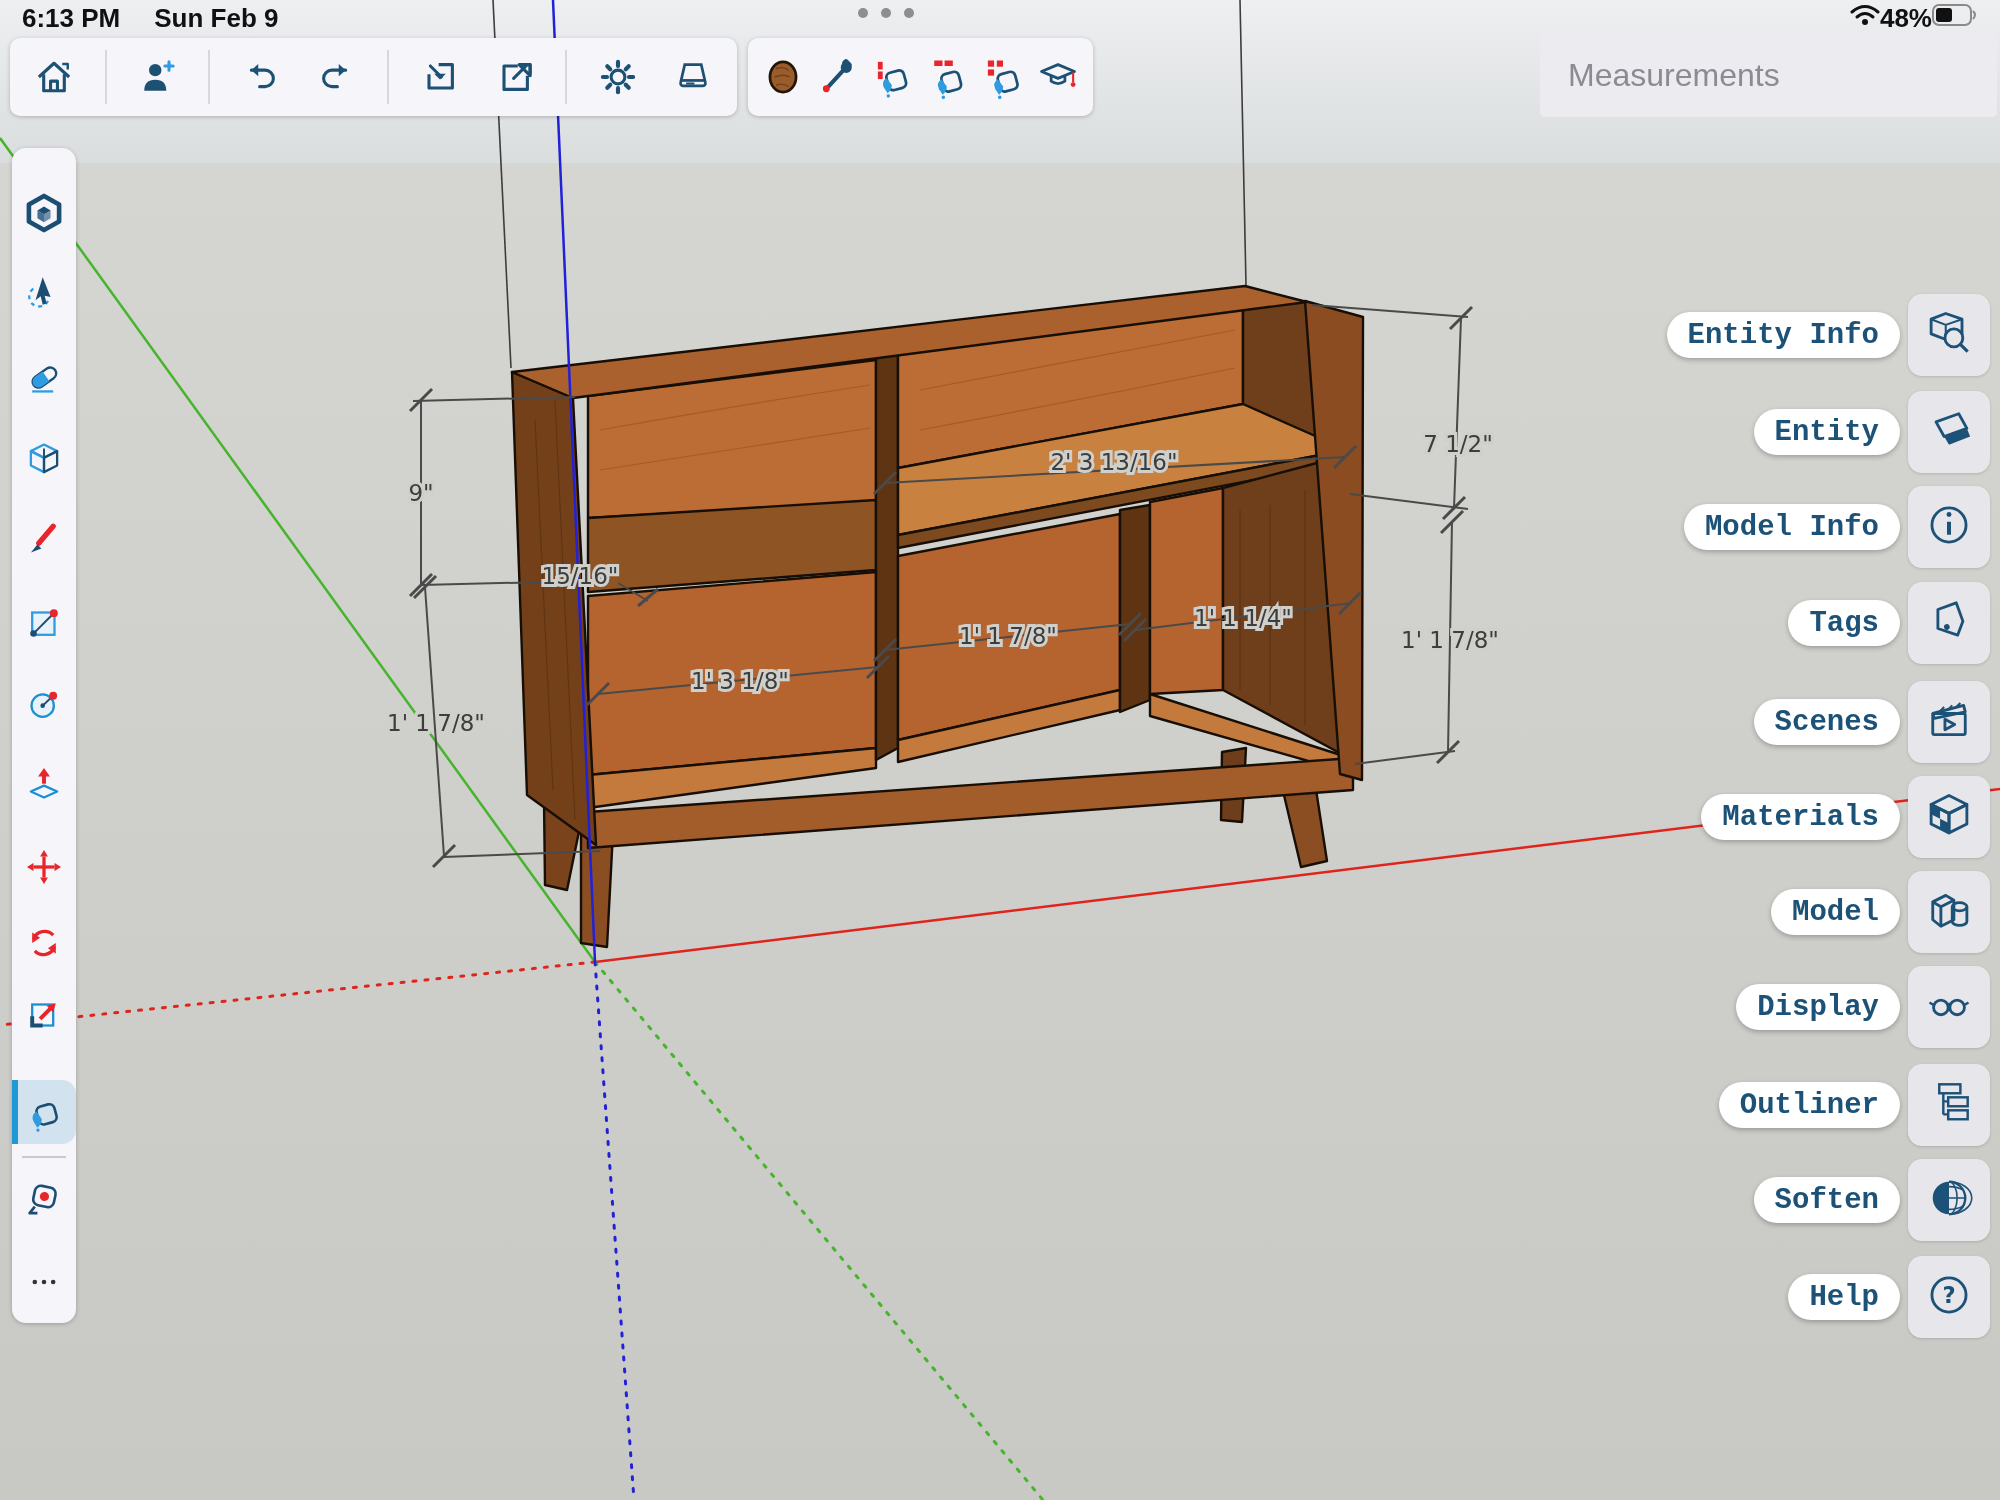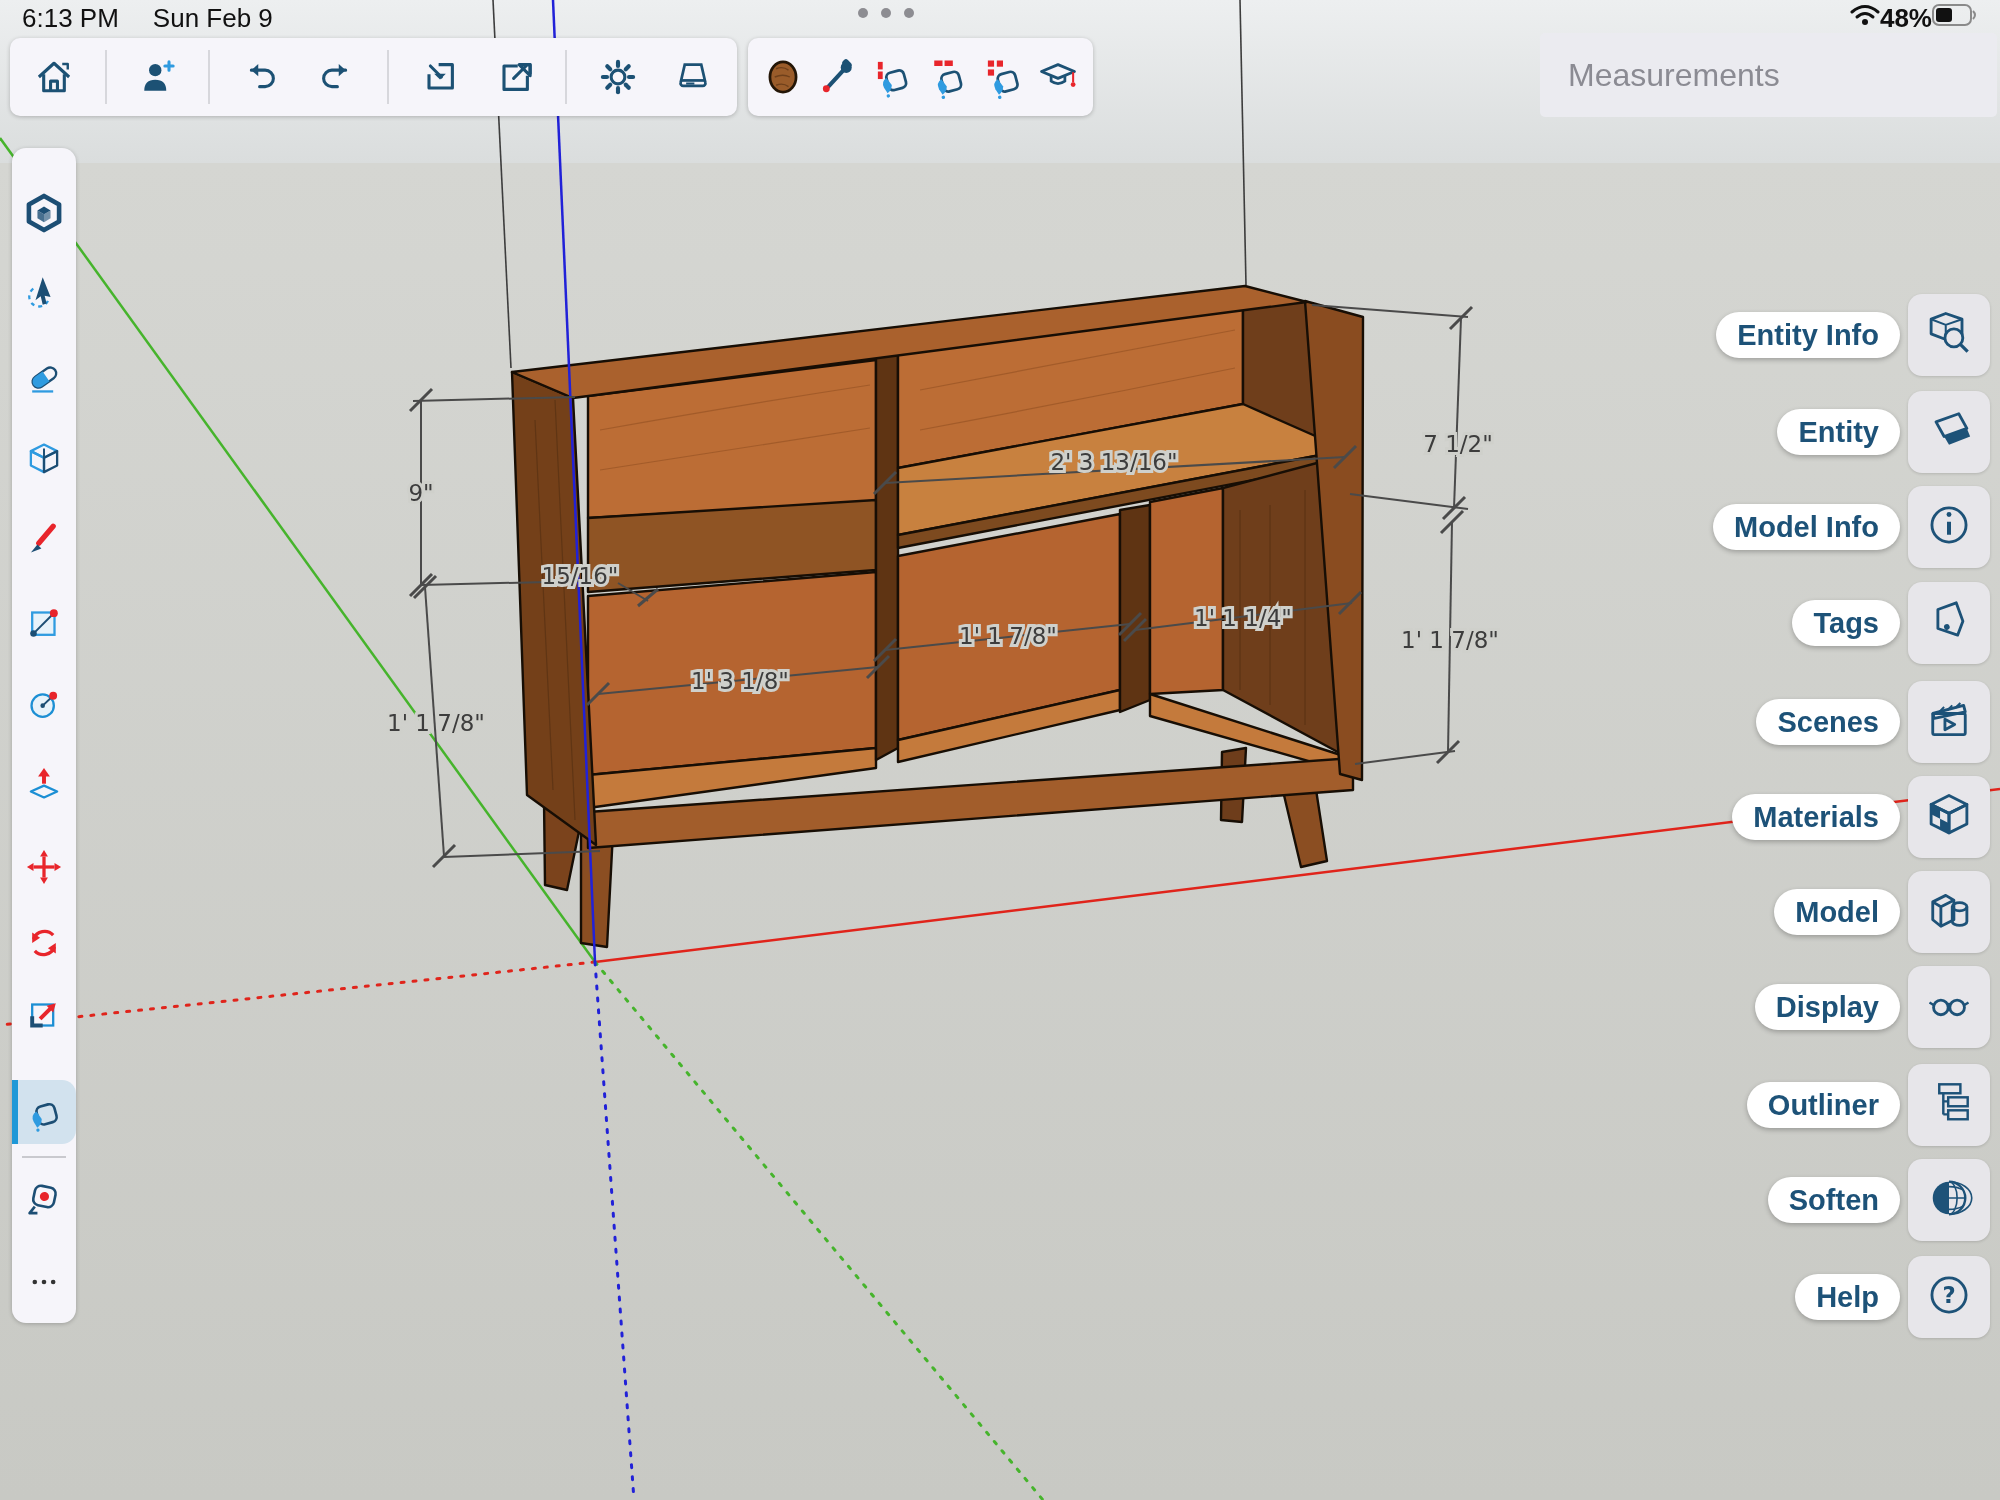--- a/index.html
+++ b/index.html
@@ -2,21 +2,21 @@
 <html><head>
 <meta charset="utf-8">
 <style>
   html,body{margin:0;padding:0;}
   body{width:2000px;height:1500px;position:relative;overflow:hidden;
        font-family:"Liberation Sans",sans-serif;background:#cdcec9;}
   svg text{font-family:"DejaVu Sans",sans-serif;}
   
   #statusbar{position:absolute;left:0;top:0;width:2000px;height:36px;display:flex;
     justify-content:space-between;align-items:center;padding:0 22px;box-sizing:border-box;z-index:30;}
-  .sb-left{display:flex;gap:34px;font-size:26px;font-weight:normal;color:#111;}
+  .sb-left{display:flex;gap:34px;font-size:26px;font-weight:bold;color:#111;}
   .sb-right{display:flex;align-items:center;font-size:26px;font-weight:bold;color:#111;}
   #mt-dots{position:absolute;left:858px;top:8px;display:flex;gap:13px;z-index:30;}
   #mt-dots span{width:10px;height:10px;border-radius:50%;background:#8d8d92;}
   
   .bar{position:absolute;top:38px;height:78px;background:#f6f5fa;border-radius:10px;
        box-shadow:0 1px 4px rgba(0,0,0,.22);display:flex;align-items:center;z-index:25;}
   #toolbar-main{left:10px;width:727px;justify-content:space-between;padding:0 20px;box-sizing:border-box;}
   #toolbar-paint{left:748px;width:345px;justify-content:space-around;padding:0 8px;box-sizing:border-box;}
   .tbi{width:48px;height:48px;display:flex;align-items:center;justify-content:center;}
   .tbi svg{width:44px;height:44px;}
@@ -31,21 +31,21 @@
   .ltool{position:absolute;left:50%;transform:translate(-50%,-50%);width:42px;height:42px;}
   .ltool svg{width:42px;height:42px;}
   #lt-highlight{position:absolute;left:0;top:932px;width:64px;height:64px;background:#d2e2ee;
     border-radius:0 14px 14px 0;}
   #lt-highlight i{position:absolute;left:0;top:0;width:6px;height:64px;background:#1f98d7;display:block;}
   #lt-div{position:absolute;left:10px;top:1008px;width:44px;height:2px;background:#c9c9ce;}
   
   .rrow{position:absolute;right:10px;display:flex;align-items:center;gap:8px;z-index:25;}
   .pill{background:#fff;border-radius:23px;height:46px;display:flex;align-items:center;
     padding:0 21px;font-size:29px;font-weight:bold;color:#1d5278;
-    box-shadow:0 2px 5px rgba(0,0,0,.25);white-space:nowrap;}
+    box-shadow:0 2px 5px rgba(0,0,0,.25);white-space:nowrap;font-family:Liberation Mono, monospace;}
   .rsq{width:82px;height:82px;background:#e7e6ea;border-radius:14px;display:flex;
     align-items:center;justify-content:center;box-shadow:0 1px 3px rgba(0,0,0,.15);}
   .rsq svg{width:52px;height:52px;}
   
   #scene{position:absolute;left:0;top:0;z-index:1;}
 </style>
 </head>
 <body>
 
 <svg id="scene" width="2000" height="1500" viewBox="0 0 2000 1500">

